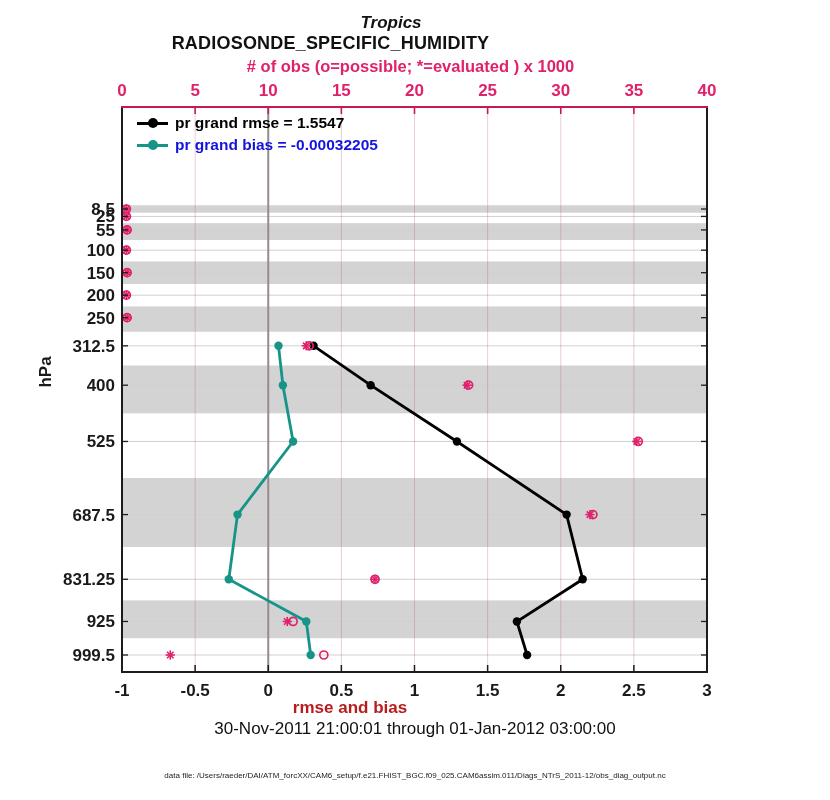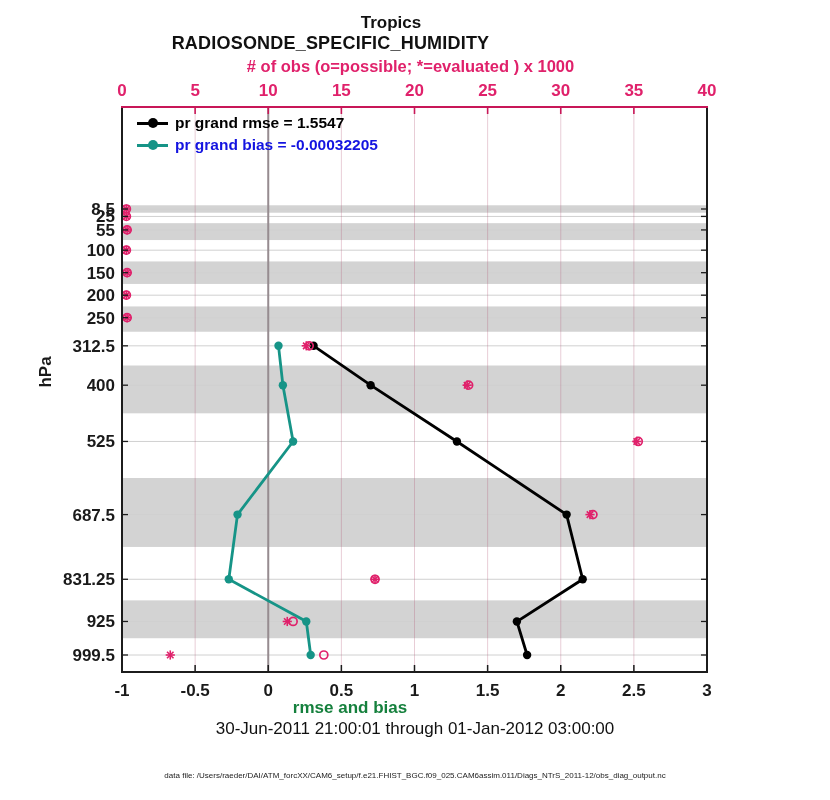--- a/index.html
+++ b/index.html
@@ -1,35 +1,35 @@
 <!DOCTYPE html>
 <html><head>
 <meta charset="utf-8">
 <style>
   html,body{margin:0;padding:0;background:#ffffff;}
   .fig{position:relative;width:830px;height:800px;background:#fff;
        font-family:"Liberation Sans",sans-serif;overflow:hidden;}
   .fig svg{position:absolute;left:0;top:0;}
   .title{position:absolute;left:0;width:782px;top:13px;text-align:center;
-         font-size:17px;font-weight:bold;color:#111;}
+         font-size:17px;font-weight:bold;color:#111;font-style:italic;}
   .subtitle{position:absolute;left:0;width:661px;top:33px;text-align:center;
          font-size:18px;font-weight:bold;color:#111;letter-spacing:.2px;}
   .obslabel{position:absolute;left:0;width:821px;top:57px;text-align:center;
          font-size:16.5px;font-weight:600;}
   .legend{position:absolute;left:137px;top:112px;}
   .lrow{display:flex;align-items:center;height:22px;}
   .sw{position:relative;width:31px;height:10px;margin-right:7px;flex:0 0 auto;}
   .swline{position:absolute;left:0;right:0;top:3.5px;height:3px;}
   .swdot{position:absolute;left:11px;top:0;width:10px;height:10px;border-radius:50%;}
   .ltext{font-size:15.5px;font-weight:600;white-space:nowrap;}
   .ylab{position:absolute;left:30px;top:362px;width:34px;height:34px;}
   .ylab span{display:inline-block;transform:rotate(-90deg);transform-origin:center;
          font-size:17px;font-weight:600;color:#1a1a1a;}
   .xlab{position:absolute;left:0;width:700px;top:698px;text-align:center;
-         font-size:17px;font-weight:600;color:#15803d;}
+         font-size:17px;font-weight:600;color:#b91c1c;}
   .timespan{position:absolute;left:0;width:830px;top:719px;text-align:center;
          font-size:17px;font-weight:500;color:#111;}
   .datafile{position:absolute;left:0;width:830px;top:771px;text-align:center;
          font-size:8px;font-weight:400;color:#222;}
 </style>
 </head>
 <body>
 
 <div class="fig">
   <svg id="plot" width="830" height="800">
@@ -250,15 +250,15 @@
       <span class="sw">
         <span class="swline" id="sw-line-1" style="background: rgb(22, 148, 135);"></span>
         <span class="swdot" id="sw-dot-1" style="background: rgb(22, 148, 135);"></span>
       </span>
       <span class="ltext" style="color: rgb(20, 20, 224);">pr grand bias = -0.00032205</span>
     </div>
   </div>
 
   <div class="ylab"><span>hPa</span></div>
   <div class="xlab">rmse and bias</div>
-  <div class="timespan">30-Jun-2011 21:00:01 through 01-Jan-2012 03:00:00</div>
+  <div class="timespan">30-Nov-2011 21:00:01 through 01-Jan-2012 03:00:00</div>
   <div class="datafile">data file: /Users/raeder/DAI/ATM_forcXX/CAM6_setup/f.e21.FHIST_BGC.f09_025.CAM6assim.011/Diags_NTrS_2011-12/obs_diag_output.nc</div>
 </div>
 
 </body></html>

